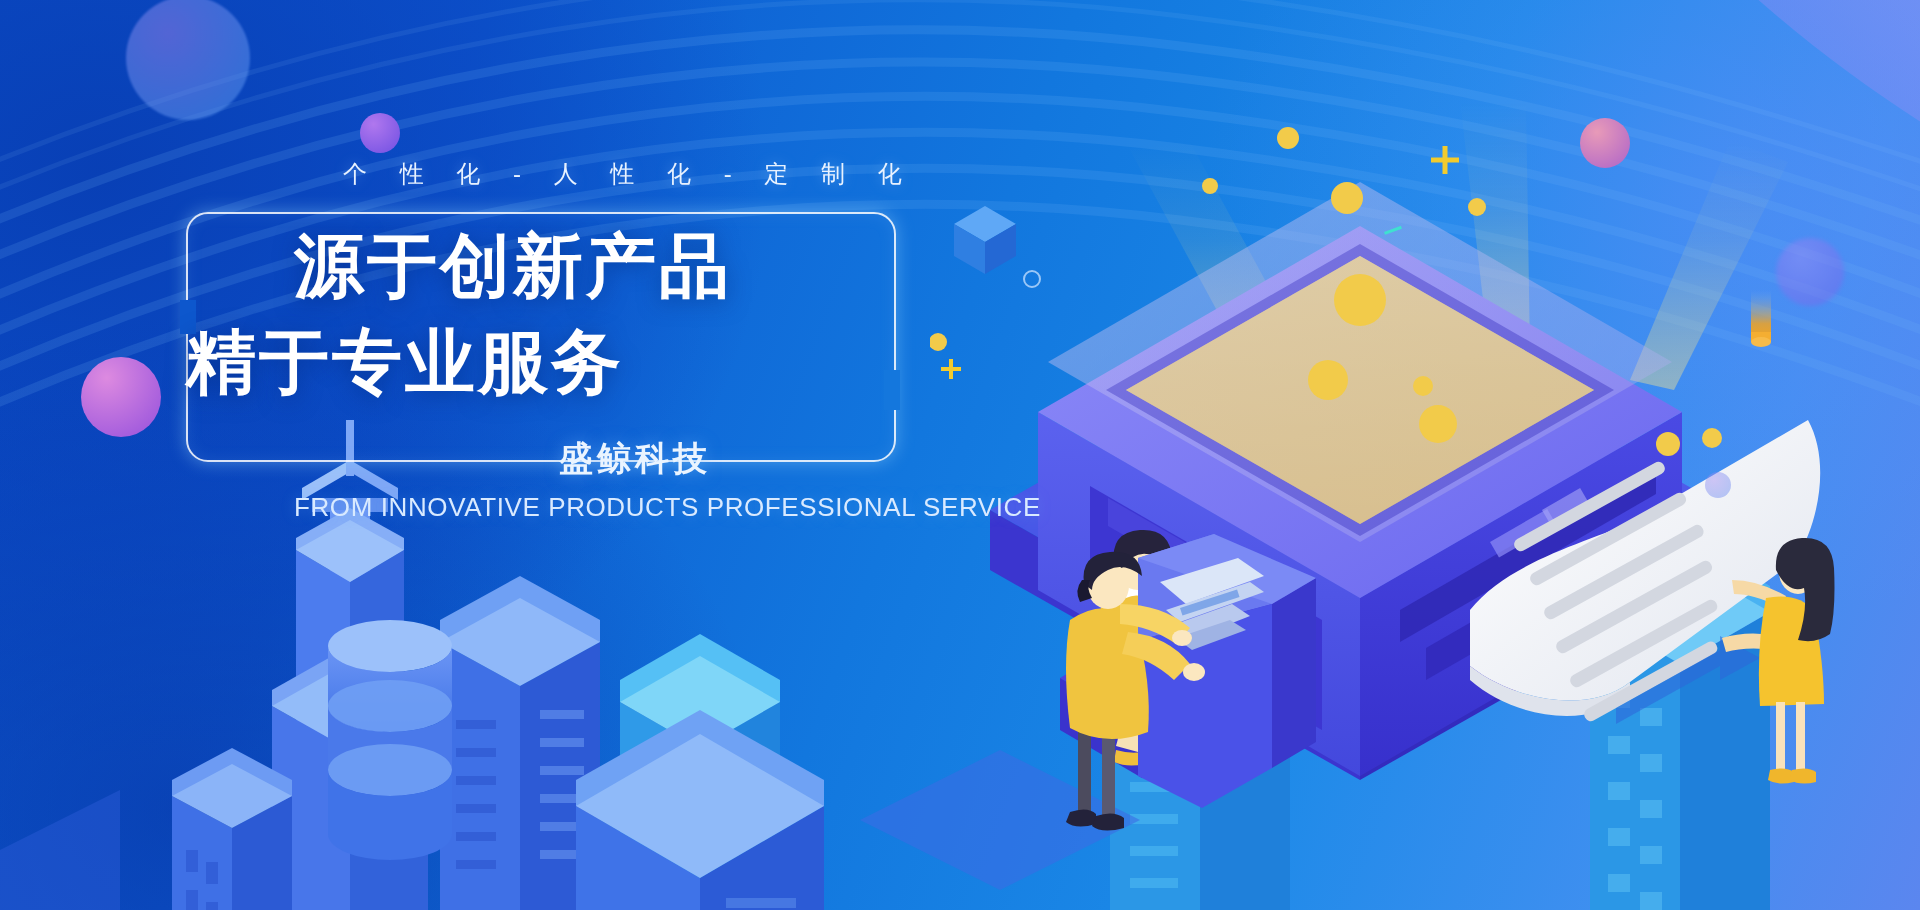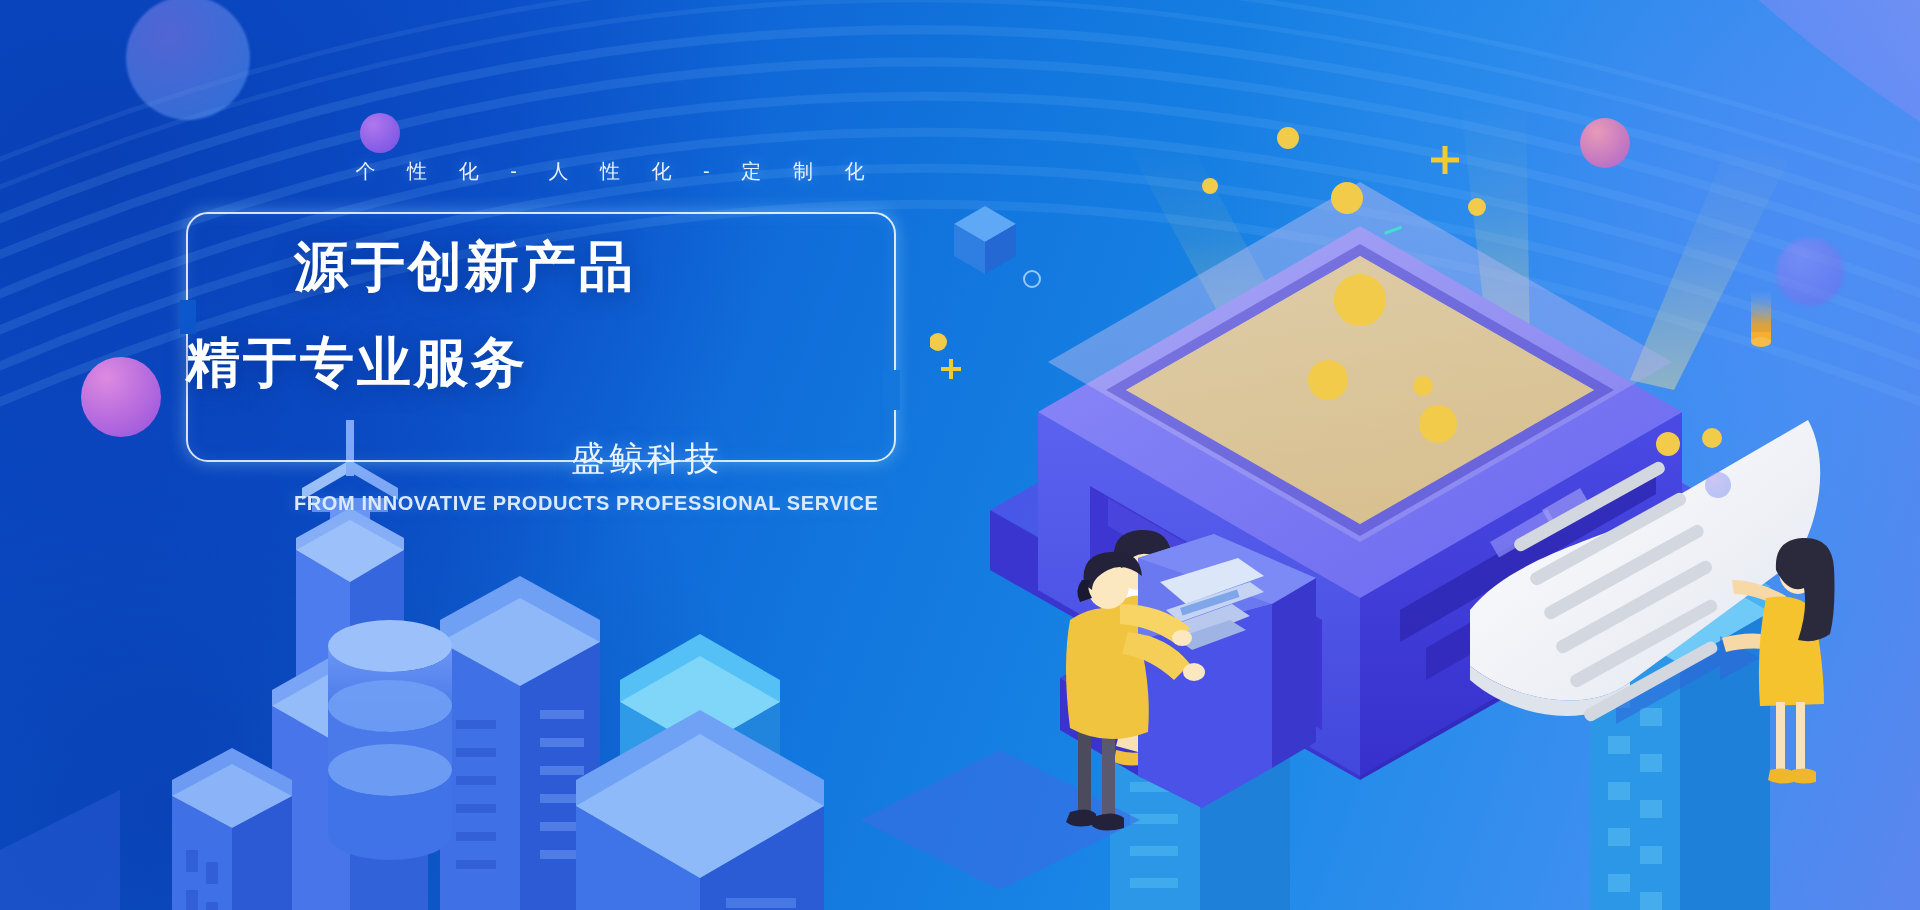--- a/index.html
+++ b/index.html
@@ -52,21 +52,21 @@
   .textblock {
     position: absolute;
     left: 0; top: 0; width: 1160px; height: 680px;
   }
   .tagline {
     position: absolute;
     left: 330px; top: 158px;
     width: 560px;
     text-align: center;
     color: #e8f2ff;
-    font-size: 20px;
+    font-size: 24px;
     letter-spacing: 13px;
     text-indent: 13px;
     white-space: nowrap;
     font-weight: 400;
     text-shadow: 0 0 14px rgba(140,200,255,.45);
   }
   .frame {
     position: absolute;
     left: 186px; top: 212px;
     width: 706px; height: 246px;
@@ -87,51 +87,51 @@
   }
 
   .headline {
     position: absolute;
     left: 186px; top: 218px;
     width: 720px;
   }
   .h-line {
     color: #ffffff;
     font-weight: 700;
-    font-size: 54px;
+    font-size: 70px;
     line-height: 96px;
     letter-spacing: 3px;
     white-space: nowrap;
     text-shadow: 0 3px 22px rgba(4,40,120,.55);
   }
   .h-line.l1 { padding-left: 108px; }
   .h-line.l2 { }
 
   .company {
     position: absolute;
-    left: 186px; top: 436px;
+    left: 174px; top: 436px;
     width: 706px;
     text-align: center;
     padding-left: 108px;
     color: #eaf4ff;
     font-size: 34px;
     letter-spacing: 4px;
-    font-weight: 400;
+    font-weight: 700;
     text-shadow: 0 0 16px rgba(120,190,255,.5);
   }
   .english {
     position: absolute;
     left: 186px; top: 492px;
     width: 706px;
     text-align: left;
     padding-left: 108px;
     color: #d9eaff;
-    font-size: 20px;
+    font-size: 26px;
     letter-spacing: .6px;
-    font-weight: 700;
+    font-weight: 400;
     white-space: nowrap;
     text-shadow: 0 0 14px rgba(110,180,255,.4);
   }
 
   .accent-plus { position: absolute; }
   .cyl { position: absolute; }
 </style>
 </head>
 <body>
 

